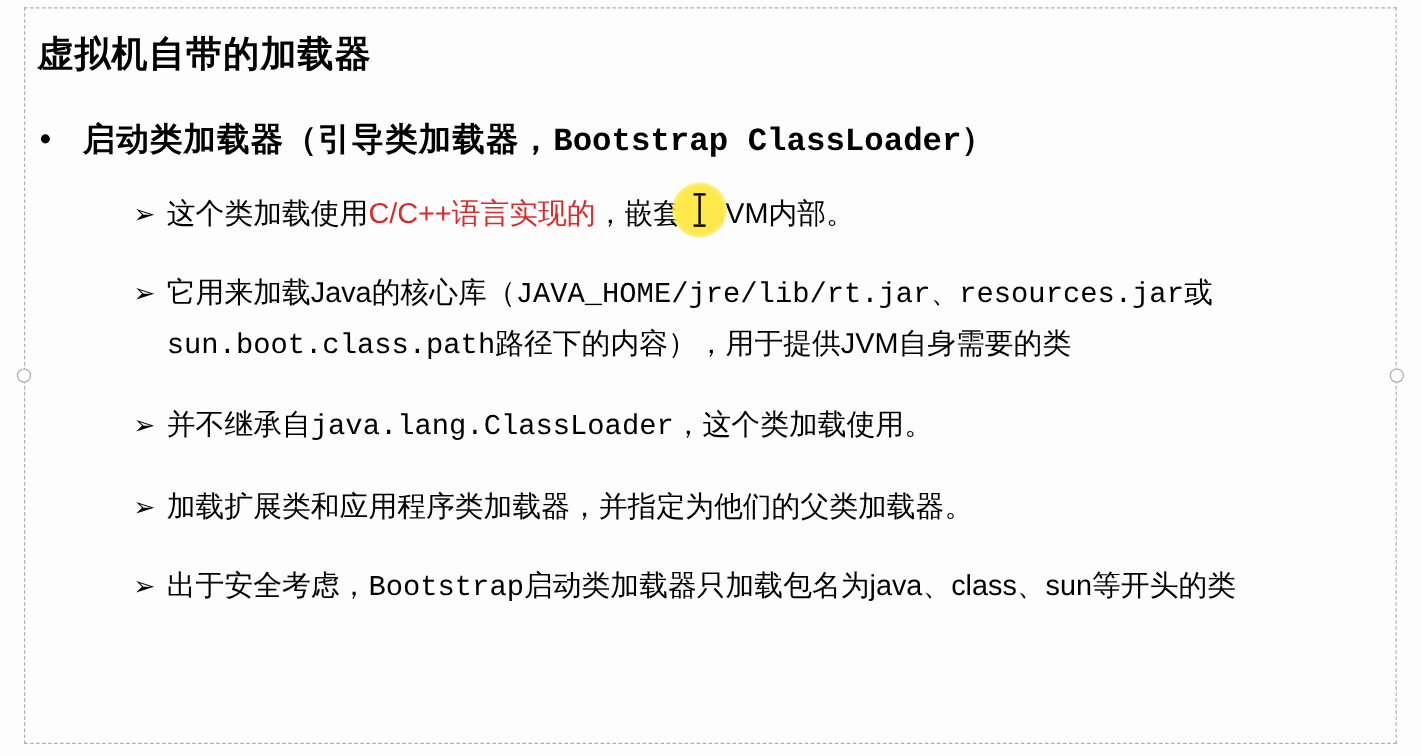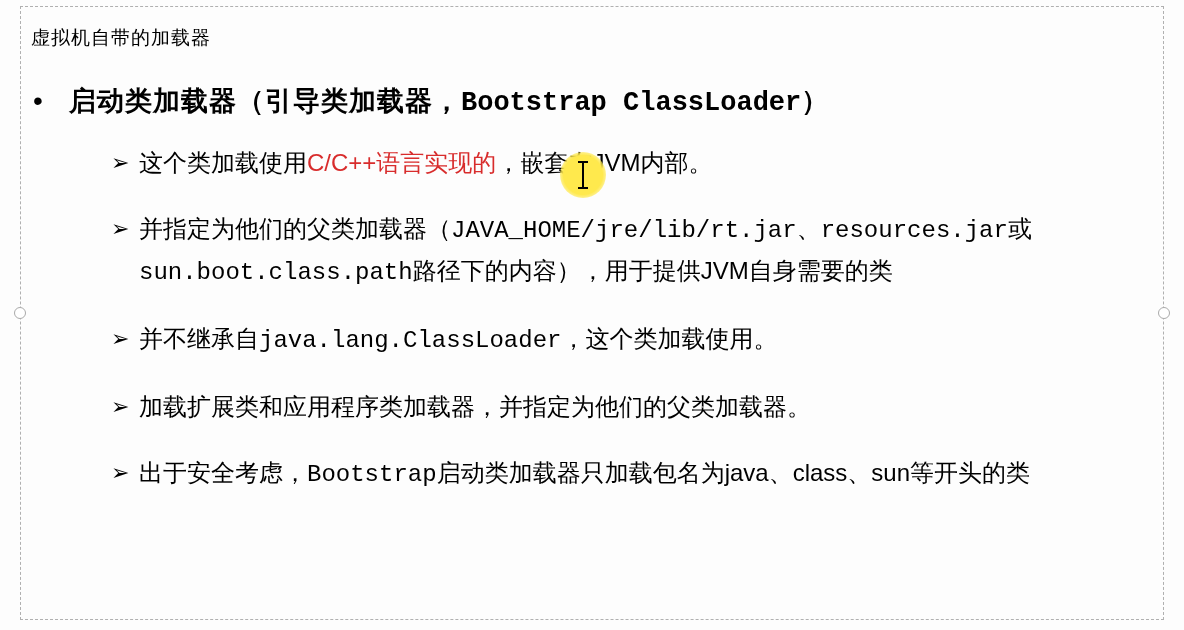--- a/index.html
+++ b/index.html
@@ -14,22 +14,22 @@
     .slide-box {
       position: absolute;
       top: 6px;
       left: 20px;
       right: 20px;
       bottom: 10px;
       border: 1px dashed #b0b0b0;
       padding: 18px 10px 10px 10px;
     }
     .slide-title {
-      font-size: 19px;
-      font-weight: normal;
+      font-size: 30px;
+      font-weight: bold;
       color: #000;
       margin-left: 0px;
       margin-bottom: 32px;
       letter-spacing: 1px;
     }
     .bullet-main {
       display: flex;
       align-items: flex-start;
       margin-left: 2px;
       margin-bottom: 18px;
@@ -143,21 +143,21 @@
     <div class="subitem">
       <div class="arrow">➢</div>
       <div class="subitem-text">
         <span>这个类加载使用</span><span class="red">C/C++语言实现的</span><span>，嵌套在JVM内部。</span>
       </div>
     </div>
 
     <div class="subitem">
       <div class="arrow">➢</div>
       <div class="subitem-text">
-        <span>并指定为他们的父类加载器（</span><span class="mono">JAVA_HOME/jre/lib/rt.jar</span><span>、</span><span class="mono">resources.jar</span><span>或</span><span class="mono">sun.boot.class.path</span><span>路径下的内容），用于提供JVM自身需要的类</span>
+        <span>它用来加载Java的核心库（</span><span class="mono">JAVA_HOME/jre/lib/rt.jar</span><span>、</span><span class="mono">resources.jar</span><span>或</span><span class="mono">sun.boot.class.path</span><span>路径下的内容），用于提供JVM自身需要的类</span>
       </div>
     </div>
 
     <div class="subitem">
       <div class="arrow">➢</div>
       <div class="subitem-text">
         <span>并不继承自</span><span class="mono">java.lang.ClassLoader</span><span>，这个类加载使用。</span>
       </div>
     </div>
 

